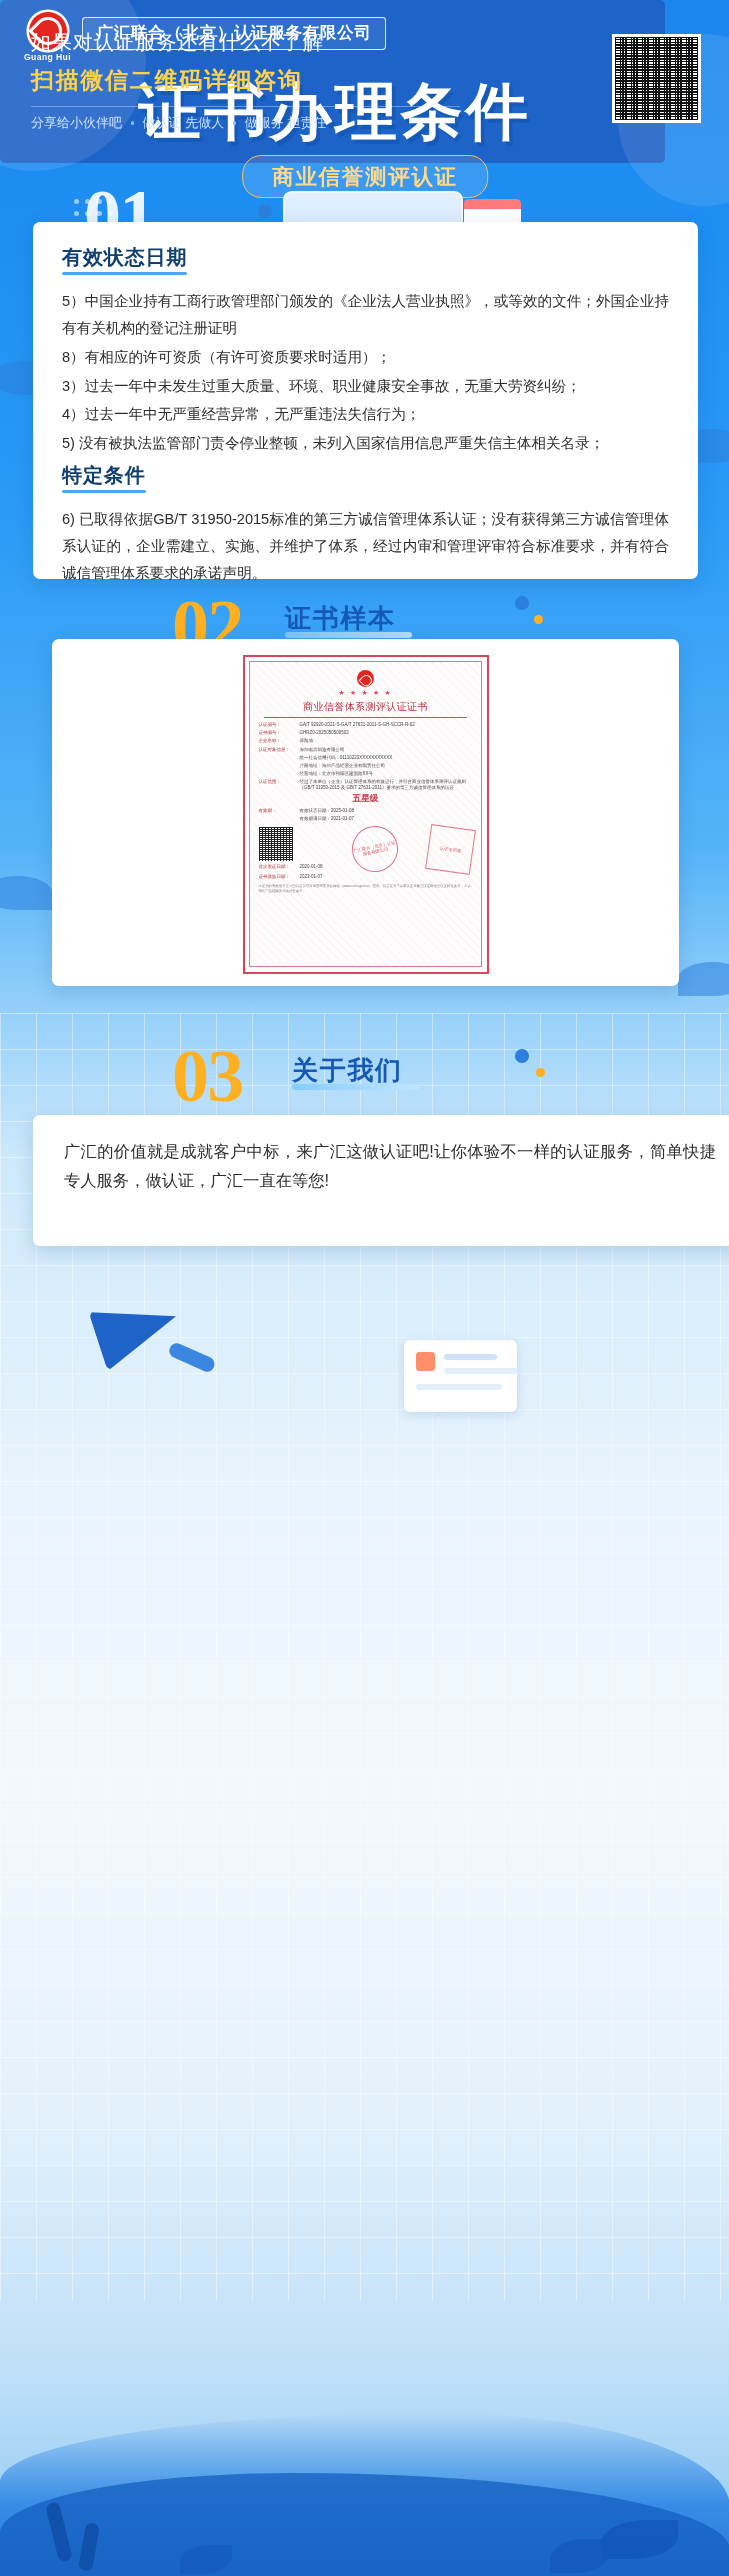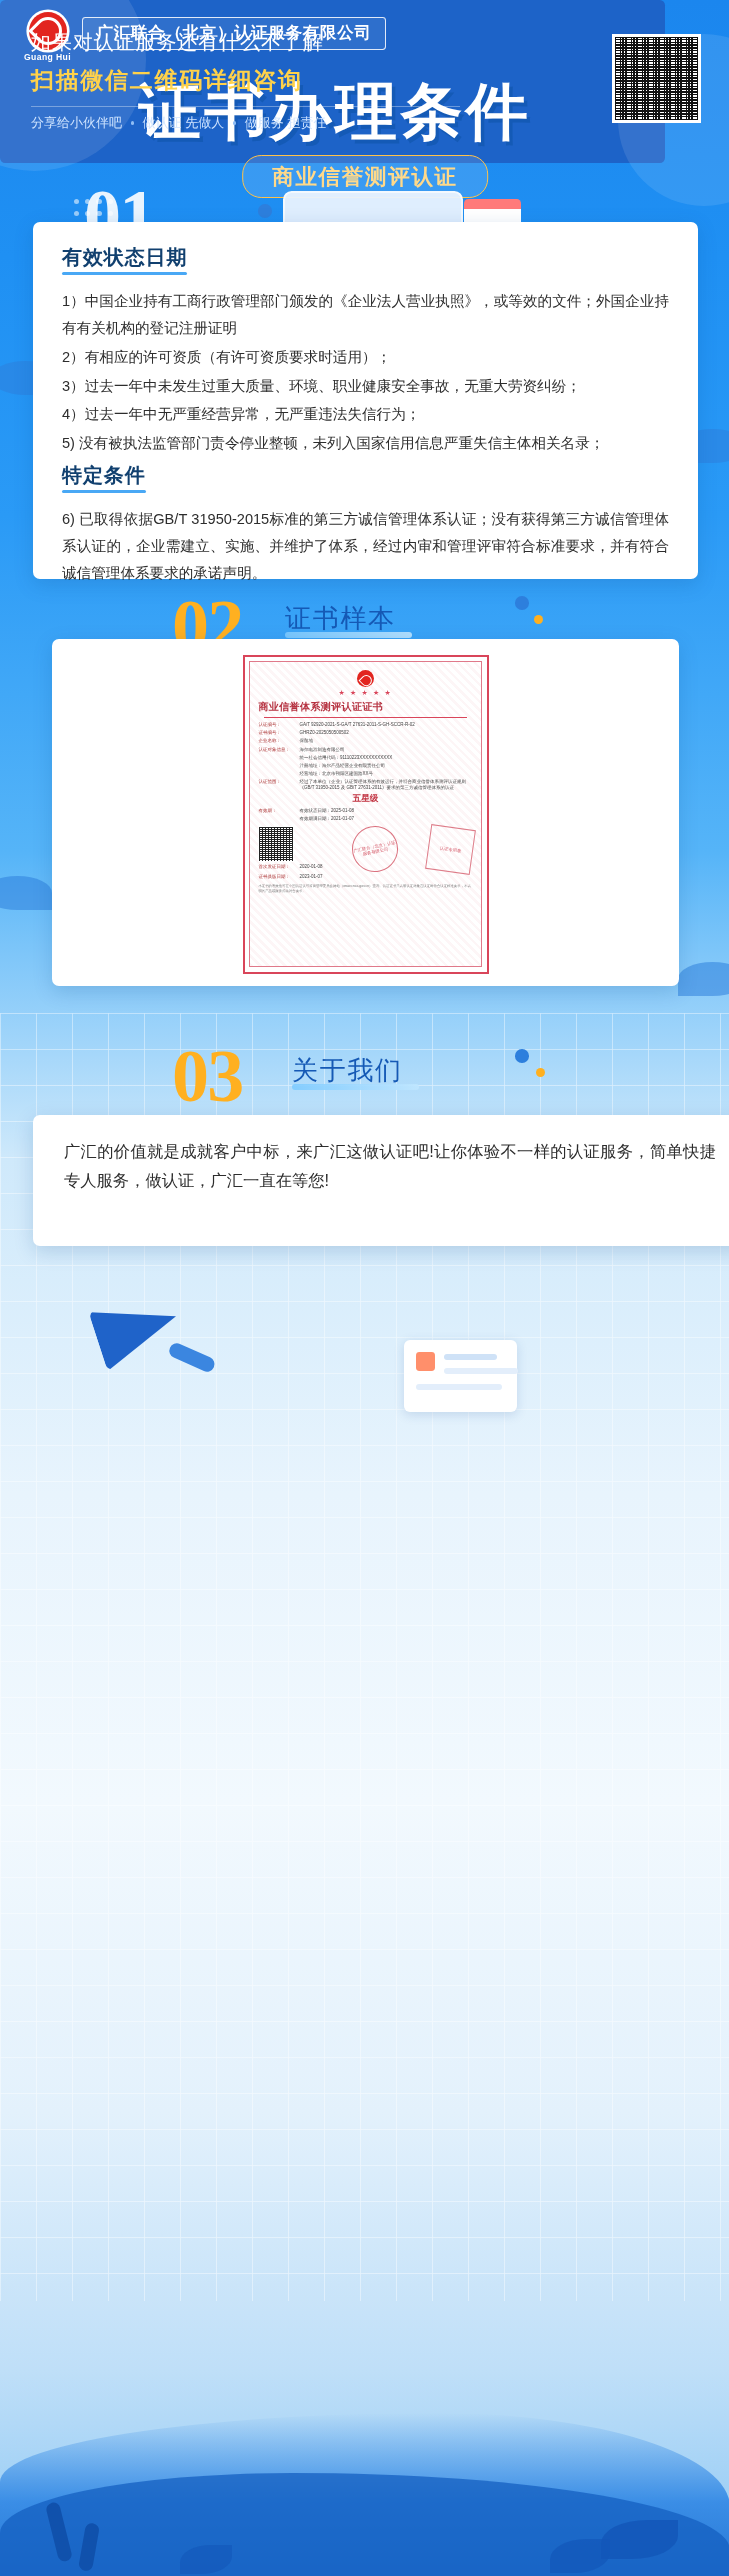--- a/index.html
+++ b/index.html
@@ -85,21 +85,21 @@
   
   .sec-num {
     position: absolute;
     font-size: 74px; font-weight: bold; color: #ffb020;
     font-family: "Liberation Serif", serif;
     letter-spacing: -1.7px;
     line-height: 1;
   }
   .sec-num.white { color: rgba(255,255,255,.9); }
   .sec-label {
-    position: absolute; font-size: 26px; font-weight: normal; color: #1559b5;
+    position: absolute; font-size: 26px; font-weight: bold; color: #1559b5;
     letter-spacing: 1.7px;
   }
   .sec-underline {
     position: absolute; height: 6px; border-radius: 3.4px;
     background: linear-gradient(90deg, #7ecbff, #bfe6ff);
     opacity: .9;
   }
   .orange-dot {
     position: absolute; width: 13.7px; height: 13.7px; border-radius: 50%;
     background: #ffb020;
@@ -155,21 +155,21 @@
   .cert-logo {
     width: 17px; height: 17px; border-radius: 50%; background: #e2251f;
     margin: 1.7px auto 1.7px auto; position: relative;
   }
   .cert-logo::before{
     content:""; position:absolute; left:4.3px; top:4.3px; width:8.6px;height:8.6px;
     border:1.7px solid #fff; border-radius: 50% 50% 50% 0; transform: rotate(45deg);
   }
   .cert-stars { text-align: center; color: #d9455a; font-size: 6.9px; letter-spacing: 1.7px; }
   .cert-title {
-    font-size: 10px; font-weight: bold; color: #b5303f;
+    text-align: center; font-size: 10px; font-weight: normal; color: #b5303f;
     margin: 2.6px 0 3.4px 0; letter-spacing: 0.4px;
   }
   .cert-title-line { height: 0.9px; background: #d9455a; margin: 0 5.2px 4.3px 5.2px; }
   .cert-row { display: flex; font-size: 4.5px; color: #444; margin-bottom: 2.1px; line-height: 6px; }
   .cert-key { width: 41px; color: #a33; flex: 0 0 41px; }
   .cert-val { flex: 1; }
   .cert-grade {
     text-align: center; font-size: 8.6px; font-weight: bold; color: #c0303f;
     margin: 2.6px 0;
   }
@@ -332,22 +332,22 @@
   <div class="ill-laptop"></div>
   <div class="ill-doc"></div>
 
   <div class="sec-num white" style="left:84px;top:179px;">01</div>
   <div class="orange-dot" style="left:258px;top:204px;background:#2d7fdd;"></div>
 
   <div class="card" id="card1">
     <div class="card1-inner">
       <div class="sub-head">有效状态日期</div>
       <div class="spacer8"></div>
-      <div class="clause">1）中国企业持有工商行政管理部门颁发的《企业法人营业执照》，或等效的文件；外国企业持有有关机构的登记注册证明</div>
-      <div class="clause">2）有相应的许可资质（有许可资质要求时适用）；</div>
+      <div class="clause">5）中国企业持有工商行政管理部门颁发的《企业法人营业执照》，或等效的文件；外国企业持有有关机构的登记注册证明</div>
+      <div class="clause">8）有相应的许可资质（有许可资质要求时适用）；</div>
       <div class="clause">3）过去一年中未发生过重大质量、环境、职业健康安全事故，无重大劳资纠纷；</div>
       <div class="clause">4）过去一年中无严重经营异常，无严重违法失信行为；</div>
       <div class="clause tight">5) 没有被执法监管部门责令停业整顿，未列入国家信用信息严重失信主体相关名录；</div>
       <div style="height:5.2px"></div>
       <div class="sub-head">特定条件</div>
       <div class="spacer8"></div>
       <div class="clause">6) 已取得依据GB/T 31950-2015标准的第三方诚信管理体系认证；没有获得第三方诚信管理体系认证的，企业需建立、实施、并维护了体系，经过内审和管理评审符合标准要求，并有符合诚信管理体系要求的承诺声明。</div>
     </div>
   </div>
 

